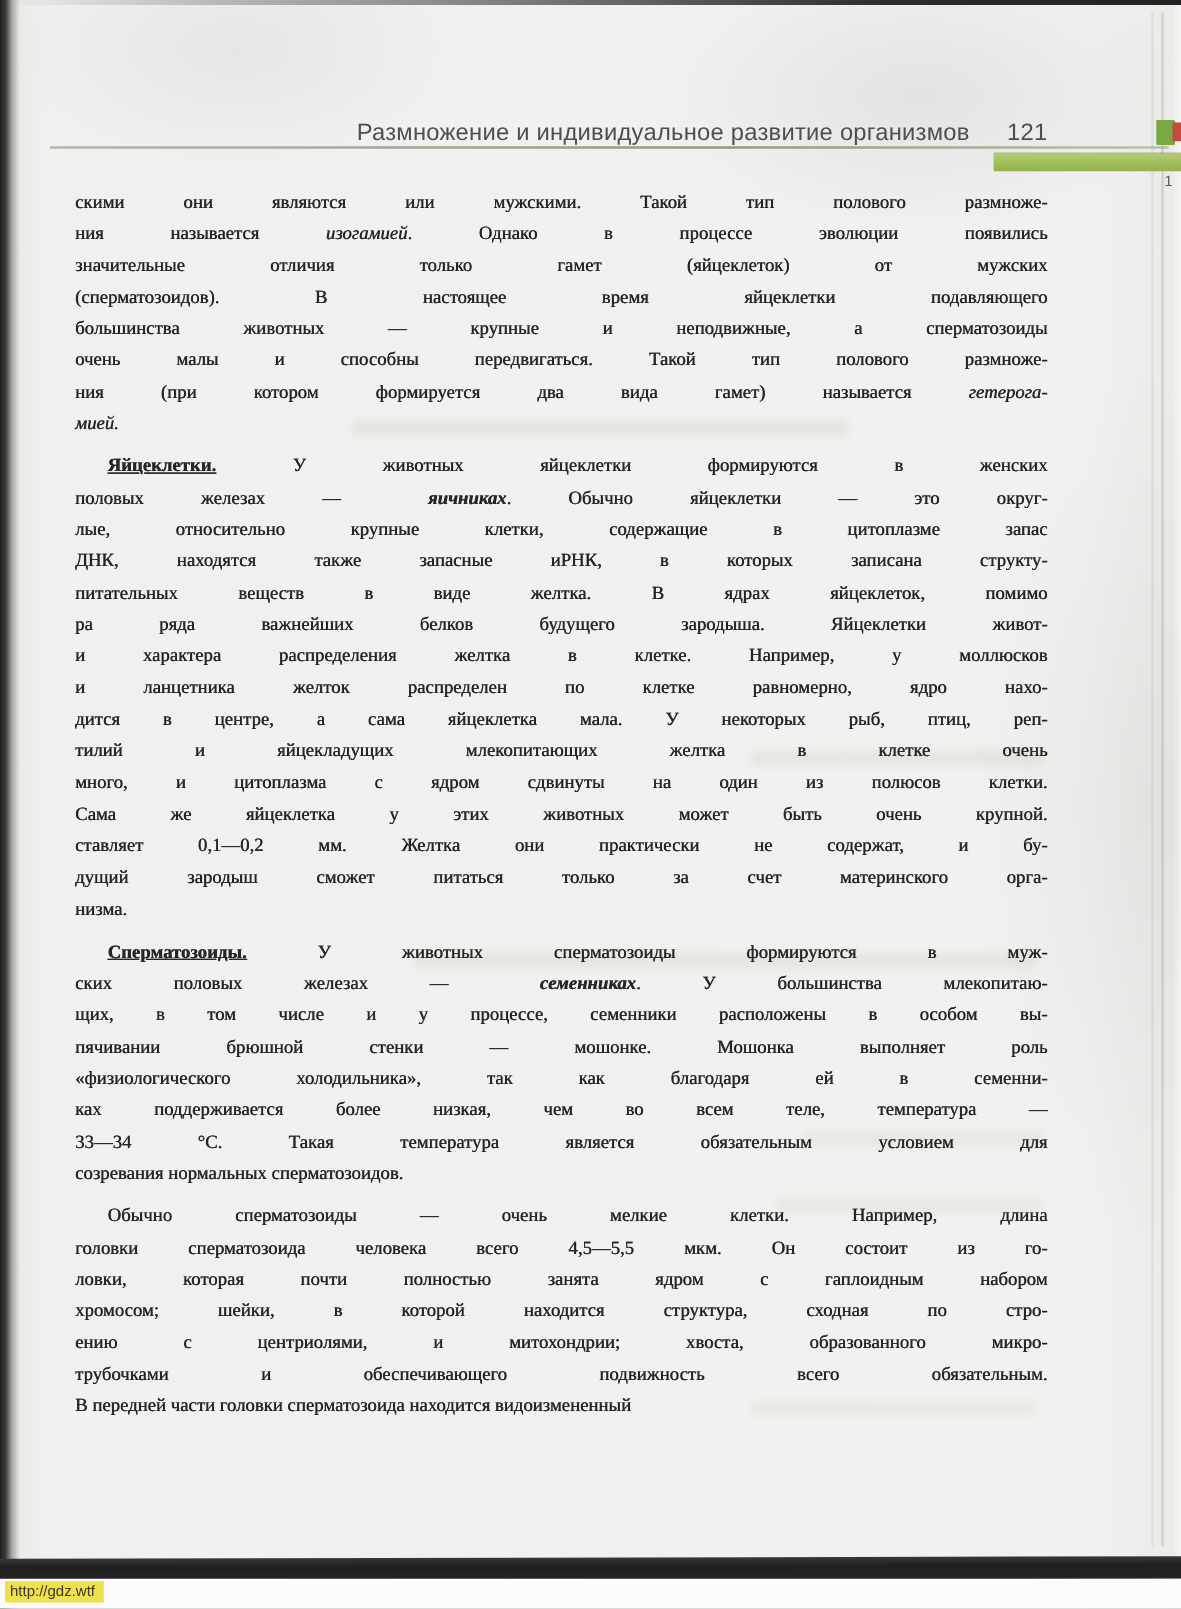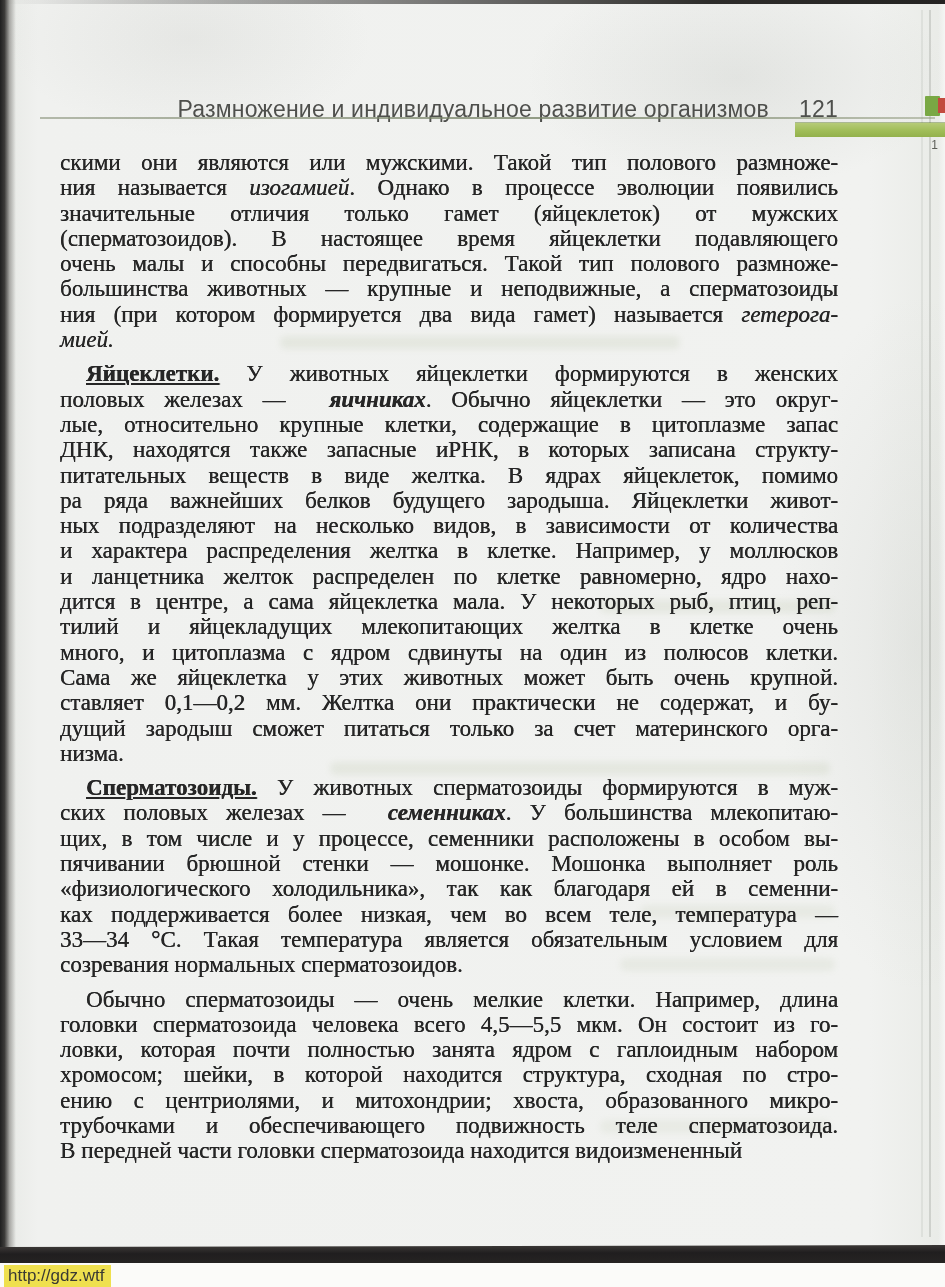--- a/index.html
+++ b/index.html
@@ -17,37 +17,37 @@
     background:linear-gradient(90deg,#1f1f1f 0%, #3c3b39 28%, rgba(90,88,84,.45) 60%, rgba(120,118,112,0) 100%); }
   .edge-top { position:absolute; left:0; top:0; right:0; height:4px;
     background:linear-gradient(90deg, rgba(40,40,40,0) 0%, rgba(40,40,40,.35) 25%, #2e2d2b 75%, #242322 100%); }
   .page-edge-line { position:absolute; top:10px; bottom:50px; width:2px; background:rgba(110,115,105,.22); }
   .page-edge-highlight { position:absolute; right:0; top:4px; bottom:40px; width:7px;
     background:linear-gradient(90deg, rgba(255,255,255,0), rgba(255,255,255,.55)); }
 
   
   .page-header { position:absolute; top:96px; left:60px; right:107px;
     display:flex; justify-content:flex-end; align-items:baseline; gap:30px;
-    font-family:"Liberation Sans","DejaVu Sans",sans-serif; font-size:23px;
+    font-family:"Liberation Sans","DejaVu Sans",sans-serif; font-size:19px;
     color:#4e4f4c; letter-spacing:.2px; }
   .header-rule { position:absolute; top:117px; left:40px; right:10px; height:2px;
     background:linear-gradient(90deg, rgba(128,138,112,.55), rgba(120,132,104,.8) 60%, rgba(140,150,120,.5)); }
   .green-bar { position:absolute; top:123px; left:795px; right:0; height:14px;
     background:linear-gradient(180deg, var(--accent-green-light,#b6cb78) 0%, var(--accent-green,#a0bd58) 55%, #93b14c 100%);
     box-shadow:0 -1px 0 rgba(90,120,40,.45); }
   .tab-green { position:absolute; top:96px; right:5px; width:15px; height:20px;
     background:var(--tab-green,#79a844); border-radius:1px; }
   .tab-red { position:absolute; top:98px; right:0px; width:7px; height:15px;
     background:var(--tab-red,#c24a3e); }
   .edge-mark { position:absolute; top:138px; right:7px; font-size:12px; color:#5c5e58;
     font-family:"Liberation Sans",sans-serif; }
 
   
   .text-block { position:absolute; top:150px; left:60px; width:778px;
-    font-size:23px; line-height:25.3px; color:var(--ink,#262626);
+    font-size:15px; line-height:25.3px; color:var(--ink,#262626);
     text-shadow:0.35px 0 0 currgba; text-shadow:0.35px 0 0 currentColor; }
   .para { margin:0; }
   .para + .para { margin-top:9px; }
   .line { text-align:justify; text-align-last:justify; white-space:normal; }
   .line.last { text-align-last:left; }
   .para.indent .line:first-child { text-indent:26px; }
   .seg-i { font-style:italic; }
   .seg-b { font-weight:bold;text-decoration:underline; }
   .seg-bi { font-weight:bold; font-style:italic;margin-left:24px; }
 
@@ -55,21 +55,21 @@
   .ghost { position:absolute; height:13px; border-radius:6px;
     background:rgba(150,165,120,.38); filter:blur(3px); opacity:.35; }
 
   
   .bottom-bar { position:absolute; left:0; right:0; top:1246px; height:18px;
     background:linear-gradient(180deg,#3a3735 0%, var(--bar-black,#201e1f) 40%, #262423 100%);
     transform:rotate(-.12deg); }
   .watermark-strip { position:absolute; left:0; right:0; top:1263px; bottom:0; background:#fbfbf9; }
   .watermark-link { position:absolute; left:4px; top:1265px; padding:1px 7px 2px 4px;
     background:var(--watermark-bg,#efe04e);
-    font-family:"Liberation Sans","DejaVu Sans",sans-serif; font-size:17px; color:#3a3a33;
+    font-family:"Liberation Sans","DejaVu Sans",sans-serif; font-size:12px; color:#3a3a33;
     text-decoration:none; }
 </style>
 </head>
 <body>
 
 <div class="scan">
 
   <div class="edge-top"></div>
   <div class="edge-left"></div>
   <div class="page-edge-line" style="right:14px;"></div>
@@ -92,33 +92,32 @@
   <div class="ghost" style="left:640px; top:905px; width:195px; opacity:.28;"></div>
   <div class="ghost" style="left:620px; top:958px; width:215px; opacity:.28;"></div>
   <div class="ghost" style="left:600px; top:1120px; width:230px; opacity:.25;"></div>
 
   <div class="text-block">
       <div class="para">
         <div class="line"><span>скими они являются или мужскими. Такой тип полового размноже-</span></div>
         <div class="line"><span>ния называется </span><span class="seg-i">изогамией</span><span>. Однако в процессе эволюции появились</span></div>
         <div class="line"><span>значительные отличия только гамет (яйцеклеток) от мужских</span></div>
         <div class="line"><span>(сперматозоидов). В настоящее время яйцеклетки подавляющего</span></div>
+        <div class="line"><span>большинства животных — крупные и неподвижные, а сперматозоиды</span></div>
         <div class="line"><span>очень малы и способны передвигаться. Такой тип полового размноже-</span></div>
-        <div class="line"><span>большинства животных — крупные и неподвижные, а сперматозоиды</span></div>
         <div class="line"><span>ния (при котором формируется два вида гамет) называется </span><span class="seg-i">гетерога-</span></div>
         <div class="line last"><span class="seg-i">мией.</span></div>
       </div>
       <div class="para indent">
         <div class="line"><span class="seg-b">Яйцеклетки.</span><span>&nbsp;У животных яйцеклетки формируются в женских</span></div>
         <div class="line"><span>половых железах — </span><span class="seg-bi">яичниках</span><span>. Обычно яйцеклетки — это округ-</span></div>
         <div class="line"><span>лые, относительно крупные клетки, содержащие в цитоплазме запас</span></div>
         <div class="line"><span>ДНК, находятся также запасные иРНК, в которых записана структу-</span></div>
         <div class="line"><span>питательных веществ в виде желтка. В ядрах яйцеклеток, помимо</span></div>
         <div class="line"><span>ра ряда важнейших белков будущего зародыша. Яйцеклетки живот-</span></div>
-        <div class="line"><span>ных подразделяют на несколько видов, в зависимости от количества</span></div>
         <div class="line"><span>и характера распределения желтка в клетке. Например, у моллюсков</span></div>
         <div class="line"><span>и ланцетника желток распределен по клетке равномерно, ядро нахо-</span></div>
         <div class="line"><span>дится в центре, а сама яйцеклетка мала. У некоторых рыб, птиц, реп-</span></div>
         <div class="line"><span>тилий и яйцекладущих млекопитающих желтка в клетке очень</span></div>
         <div class="line"><span>много, и цитоплазма с ядром сдвинуты на один из полюсов клетки.</span></div>
         <div class="line"><span>Сама же яйцеклетка у этих животных может быть очень крупной.</span></div>
         <div class="line"><span>ставляет 0,1—0,2 мм. Желтка они практически не содержат, и бу-</span></div>
         <div class="line"><span>дущий зародыш сможет питаться только за счет материнского орга-</span></div>
         <div class="line last"><span>низма.</span></div>
       </div>
@@ -131,21 +130,21 @@
         <div class="line"><span>ках поддерживается более низкая, чем во всем теле, температура —</span></div>
         <div class="line"><span>33—34 °С. Такая температура является обязательным условием для</span></div>
         <div class="line last"><span>созревания нормальных сперматозоидов.</span></div>
       </div>
       <div class="para indent">
         <div class="line"><span>Обычно сперматозоиды — очень мелкие клетки. Например, длина</span></div>
         <div class="line"><span>головки сперматозоида человека всего 4,5—5,5 мкм. Он состоит из го-</span></div>
         <div class="line"><span>ловки, которая почти полностью занята ядром с гаплоидным набором</span></div>
         <div class="line"><span>хромосом; шейки, в которой находится структура, сходная по стро-</span></div>
         <div class="line"><span>ению с центриолями, и митохондрии; хвоста, образованного микро-</span></div>
-        <div class="line"><span>трубочками и обеспечивающего подвижность теле сперматозоида.</span></div>
+        <div class="line"><span>трубочками и обеспечивающего подвижность всего обязательным.</span></div>
         <div class="line last"><span>В передней части головки сперматозоида находится видоизмененный</span></div>
       </div>
     </div>
 
   <div class="bottom-bar"></div>
   <div class="watermark-strip"></div>
   <a class="watermark-link" href="#">http://gdz.wtf</a>
 
 </div>
 

